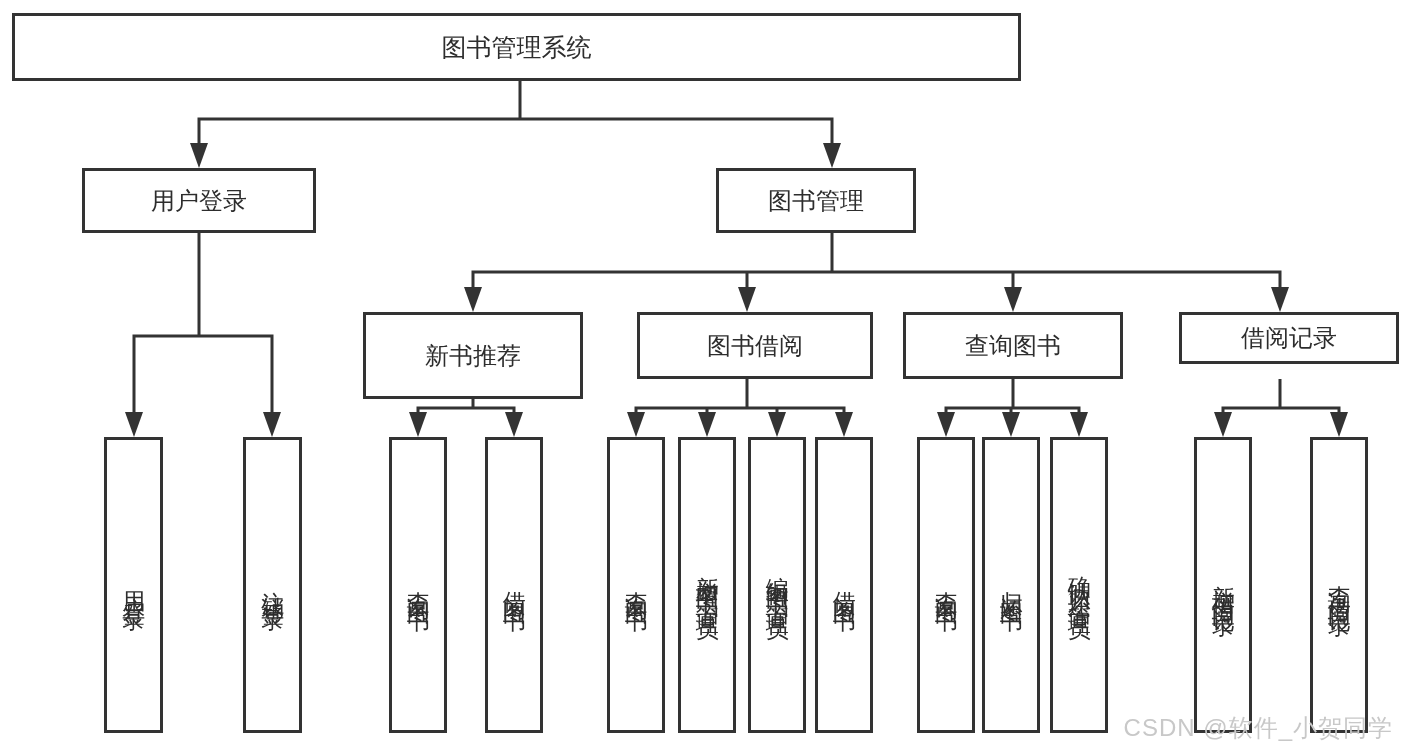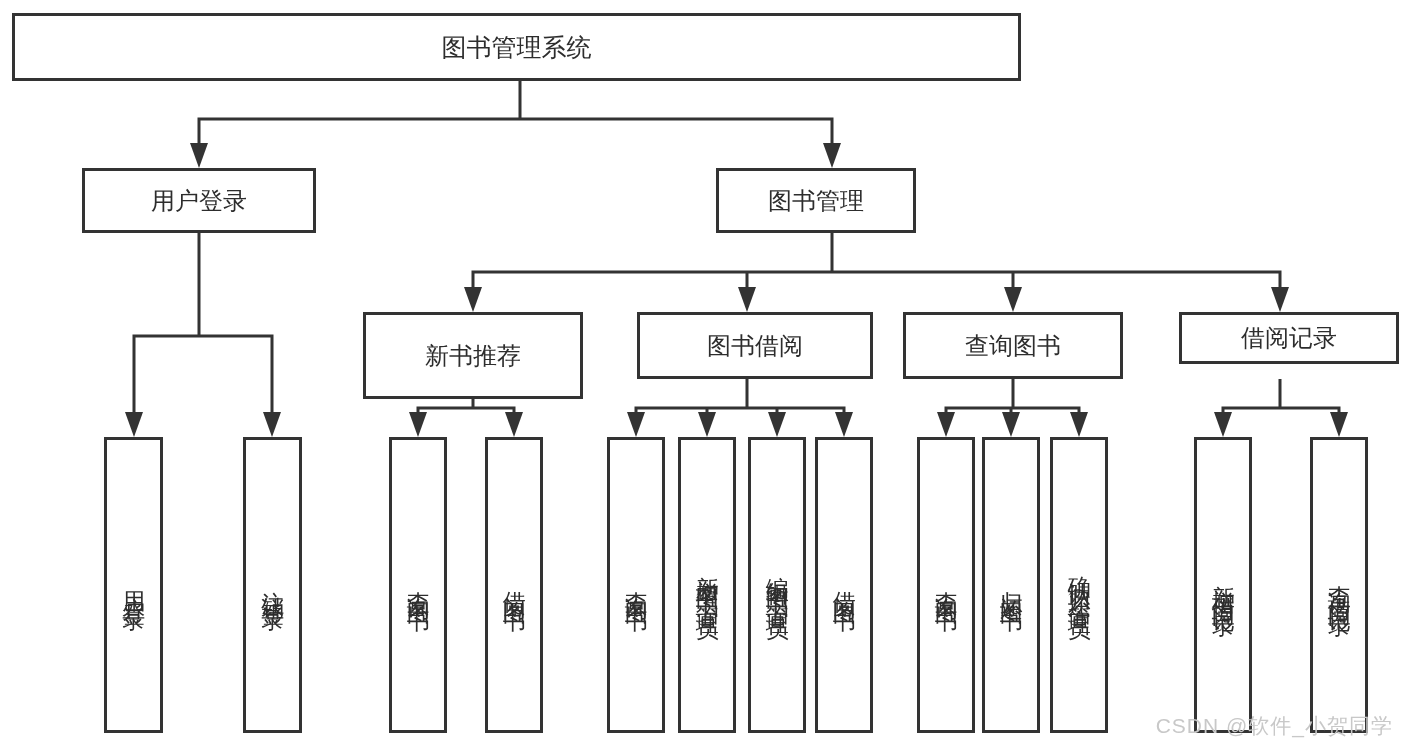--- a/index.html
+++ b/index.html
@@ -34,21 +34,21 @@
     text-orientation:mixed;
     font-size:23px;
     letter-spacing:6px;
     line-height:1.1;
     white-space:nowrap;
   }
   .watermark{
     position:absolute;
     right:12px;
     top:712px;
-    font-size:21px;
+    font-size:24px;
     letter-spacing:1px;
     color:var(--watermark);
     white-space:nowrap;
   }
 </style>
 </head>
 <body>
 
 <div class="canvas">
 

